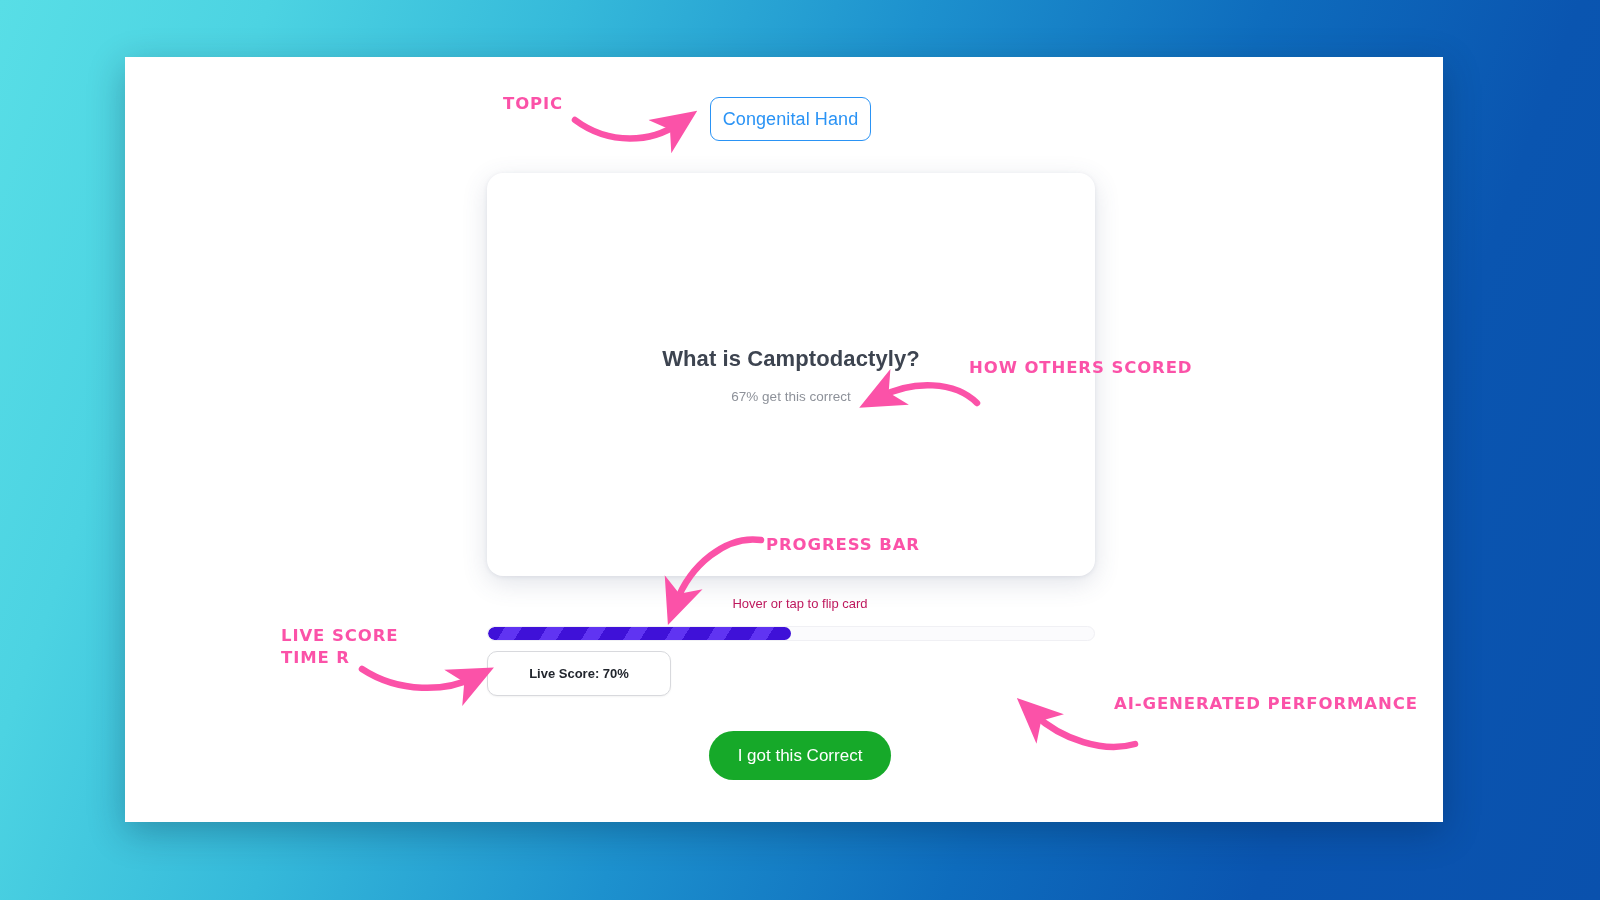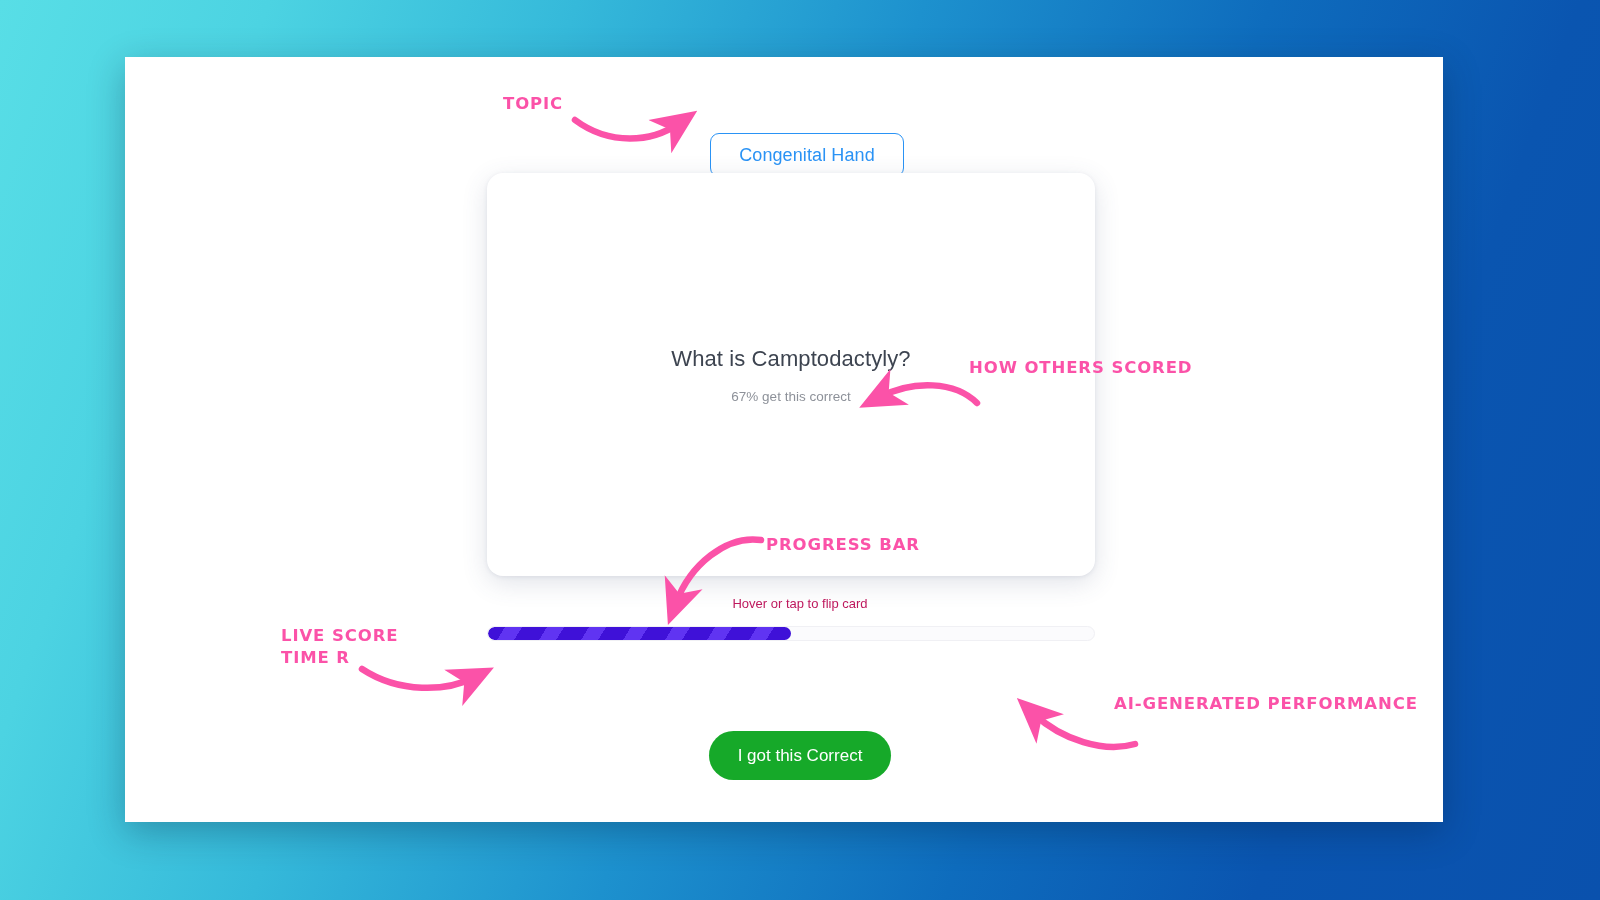--- a/index.html
+++ b/index.html
@@ -32,32 +32,31 @@
     height: 765px;
     background: #ffffff;
     box-shadow: 0 10px 34px rgba(3, 30, 60, 0.30);
   }
 
   
   .topic-pill {
     position: absolute;
     left: 710px;
     top: 97px;
-    width: 194px;
+    width: 161px;
     height: 44px;
     border: 1.6px solid #2a93f5;
     border-radius: 9px;
     background: #ffffff;
     display: flex;
     align-items: center;
     justify-content: center;
     color: #2a93f5;
     font-size: 18px;
     letter-spacing: .1px;
-    margin-top: 36px;
   }
 
   
   .flashcard {
     position: absolute;
     left: 487px;
     top: 173px;
     width: 608px;
     height: 403px;
     background: #ffffff;
@@ -65,21 +64,21 @@
     box-shadow: 0 7px 26px rgba(70, 80, 120, 0.16),
                 0 1px 4px rgba(70, 80, 120, 0.10);
     display: flex;
     flex-direction: column;
     align-items: center;
     justify-content: center;
   }
   .card-question {
     font-size: 22px;
     color: #3d4450;
-    font-weight: 400;
+    font-weight: 700;
     letter-spacing: .1px;
   }
   .card-sub {
     margin-top: 17px;
     font-size: 13.5px;
     color: #8d9199;
   }
 
   
   .flip-hint {
@@ -213,20 +212,21 @@
   <div class="card-sub">67% get this correct</div>
 </div>
 
 <div class="flip-hint">Hover or tap to flip card</div>
 
 <div class="progress-track">
   <div class="progress-fill" id="progress-fill" style="width: 50%; background-color: rgb(70, 19, 240);"></div>
 </div>
 
 <div class="stats-row">
+  <div class="stat-pill">Live Score: 70%</div>
 </div>
 
 <div class="actions">
   <button class="btn btn-correct">I got this Correct</button>
 </div>
 
 <div class="anno anno-topic">TOPIC</div>
 <div class="anno anno-others">HOW OTHERS SCORED</div>
 <div class="anno anno-progress">PROGRESS BAR</div>
 <div class="anno anno-livescore">LIVE SCORE

